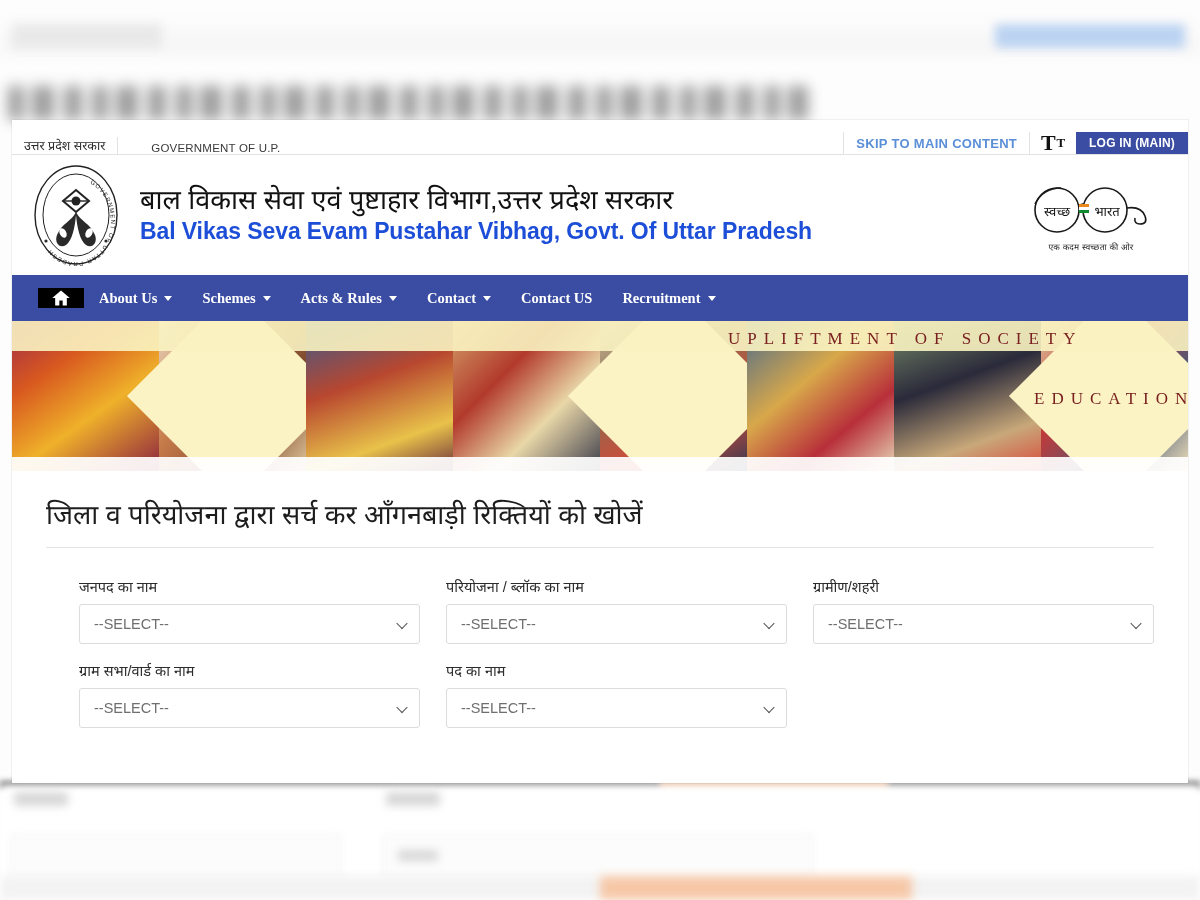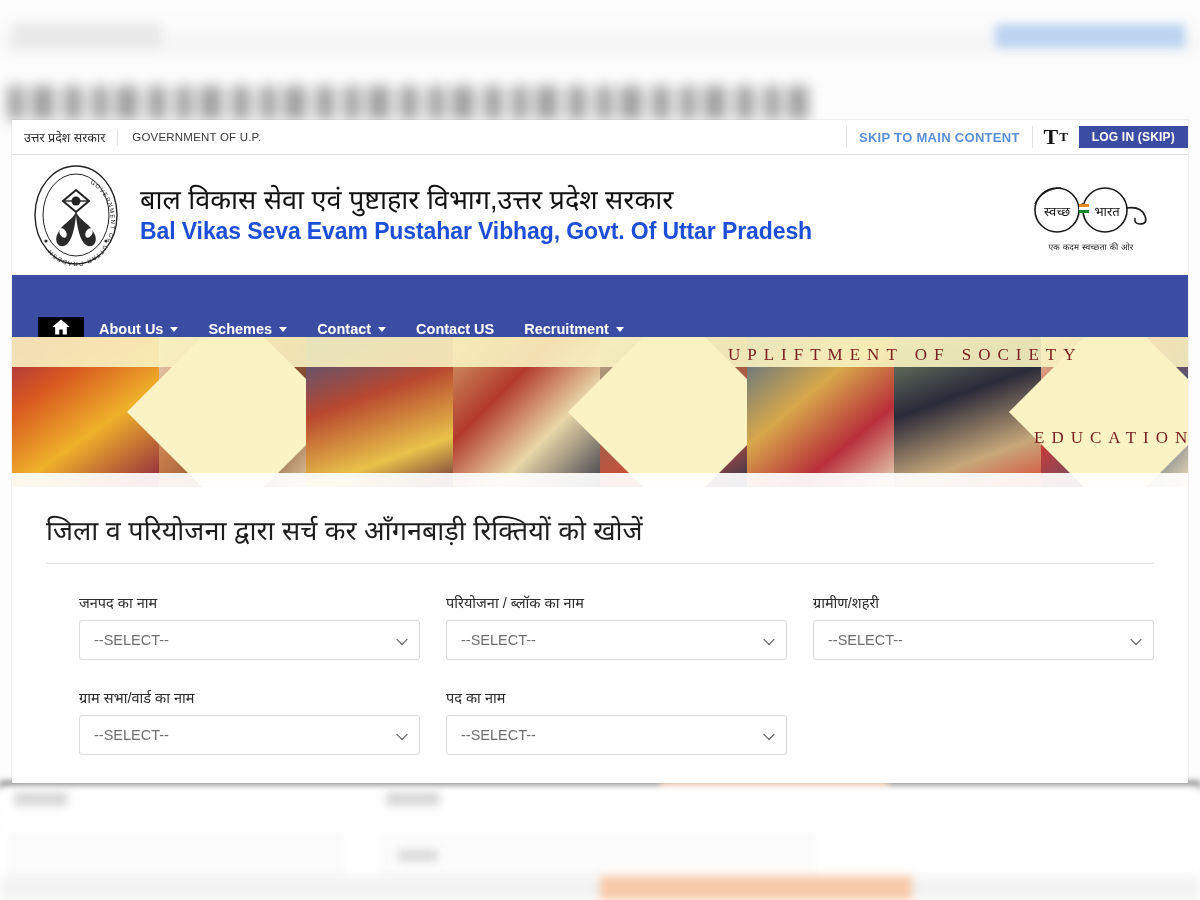--- a/index.html
+++ b/index.html
@@ -59,22 +59,23 @@
     position: absolute; left: 12px; top: 120px; width: 1176px; height: 663px;
     background: #ffffff;
     box-shadow: 0 0 0 1px rgba(0,0,0,.05);
     overflow: hidden;
   }
 
   
   .utilbar {
     position: relative; height: 34px; width: 100%;
     border-bottom: 1px solid #e2e2e2;
-    display: flex; align-items: center;
+    display: flex; align-items: flex-end;
     background: #ffffff;
+    gap: 19px;
   }
   .gov-hi {
     display: flex; align-items: center; padding: 0 12px;
     font-size: 12.5px; color: #2a2a2a;
     border-right: 1px solid #e2e2e2;
     font-family: "Liberation Sans","DejaVu Sans",sans-serif;
   }
   .gov-en {
     display: flex; align-items: center; padding: 0 14px;
     font-size: 11.5px; color: #3a3a3a; letter-spacing: .2px;
@@ -117,22 +118,23 @@
   .title-en {
     font-size: 23px; color: #1d4ed8; font-weight: bold; line-height: 1.24;
     letter-spacing: -.1px; white-space: nowrap;
   }
   .swachh { width: 150px; flex: 0 0 auto; text-align: center; margin-right: 8px;}
   .swachh svg { display: block; margin: 0 auto; }
   .swachh-tag { font-size: 8.5px; color: #222; margin-top: 1px; letter-spacing:.2px;}
 
   
   .navbar {
-    height: 62px; background: #3b4da2; display: flex; align-items: flex-end;
+    height: 46px; background: #3b4da2; display: flex; align-items: center;
     position: relative;
+    font-family: Liberation Serif, serif;
   }
   .nav-home {
     width: 46px; background: #000; display:flex; align-items:center; justify-content:center;
     cursor: pointer; margin-left: 26px;
   }
   .nav-item {
     display: flex; align-items: center; gap: 7px;
     padding: 0 15px; color: #fff; font-size: 14.5px; font-weight: bold;
     cursor: pointer; white-space: nowrap;
   }
@@ -172,21 +174,21 @@
     position: absolute; left: 0; bottom: 0; width: 100%; height: 14px;
     background: rgba(255,255,255,.92);
   }
   .banner-cap {
     position: absolute; color: #7a2020; font-weight: normal;
     font-size: 17px; letter-spacing: 7px;
     font-family: "Liberation Serif","DejaVu Serif",serif;
     white-space: nowrap;
   }
   .cap-society { left: 716px; top: 8px; }
-  .cap-education { left: 1022px; top: 91px; }
+  .cap-education { left: 1022px; top: 68px; }
 
   
   .search-sec { padding: 28px 34px 0 34px; background: #fff; }
   .search-head {
     font-size: 27px; color: #1d1d1d; font-weight: 400;
     font-family: "Liberation Sans","DejaVu Sans",sans-serif;
     padding-bottom: 14px;
     border-bottom: 1px solid #e4e4e4;
     line-height: 1.25;
   }
@@ -195,21 +197,21 @@
     column-gap: 26px; row-gap: 0px;
     padding-top: 28px;
     max-width: 1100px;
     margin-left: 33px;
   }
   .field { margin-bottom: 0; }
   .field-label {
     font-size: 14.5px; color: #2b2b2b; margin-bottom: 8px;
     font-family: "Liberation Sans","DejaVu Sans",sans-serif;
   }
-  .select-wrap { position: relative; margin-bottom: 27px; }
+  .select-wrap { position: relative; margin-bottom: 16px; }
   .select-box {
     width: 100%; height: 40px; box-sizing: border-box;
     border: 1px solid #dcdcdc; border-radius: 3px;
     background: #fff; color: #6f6f6f;
     font-size: 14.5px; padding: 0 30px 0 14px;
     display: flex; align-items: center;
     font-family: "Liberation Sans","DejaVu Sans",sans-serif;
     cursor: pointer;
   }
   .sel-caret {
@@ -247,21 +249,21 @@
 
   <div class="utilbar">
     <div class="gov-hi">उत्तर प्रदेश सरकार</div>
     <div class="gov-en">GOVERNMENT OF U.P.</div>
     <div class="util-right">
       <a class="skip-link" href="#">SKIP TO MAIN CONTENT</a>
       <div class="font-size-btn">
         <span class="big">T</span>
           <span class="small">T</span>
       </div>
-      <div class="login-btn">LOG IN (SKIP)</div>
+      <div class="login-btn">LOG IN (MAIN)</div>
     </div>
   </div>
 
   <div class="masthead">
     <div class="emblem">
       <svg width="88" height="104" viewBox="0 0 88 104">
         <ellipse cx="44" cy="52" rx="41" ry="49" fill="#fff" stroke="#222" stroke-width="1.4"></ellipse>
         <ellipse cx="44" cy="52" rx="33" ry="41" fill="#fff" stroke="#222" stroke-width="1"></ellipse>
         <path id="empCircle" d="M44,17 a35,41 0 1,1 -0.1,0" fill="none"></path>
         <text font-size="6" fill="#1a1a1a" font-family="Liberation Sans, sans-serif" letter-spacing="1.1">
@@ -313,20 +315,24 @@
     </div>
     <div class="nav-item">
       <span>About Us</span>
       <span class="caret"></span>
     </div>
     <div class="nav-item">
       <span>Schemes</span>
       <span class="caret"></span>
     </div>
     <div class="nav-item">
+      <span>Acts &amp; Rules</span>
+      <span class="caret"></span>
+    </div>
+    <div class="nav-item">
       <span>Contact</span>
       <span class="caret"></span>
     </div>
     <div class="nav-item">
       <span>Contact US</span>
     </div>
     <div class="nav-item">
       <span>Recruitment</span>
       <span class="caret"></span>
     </div>

